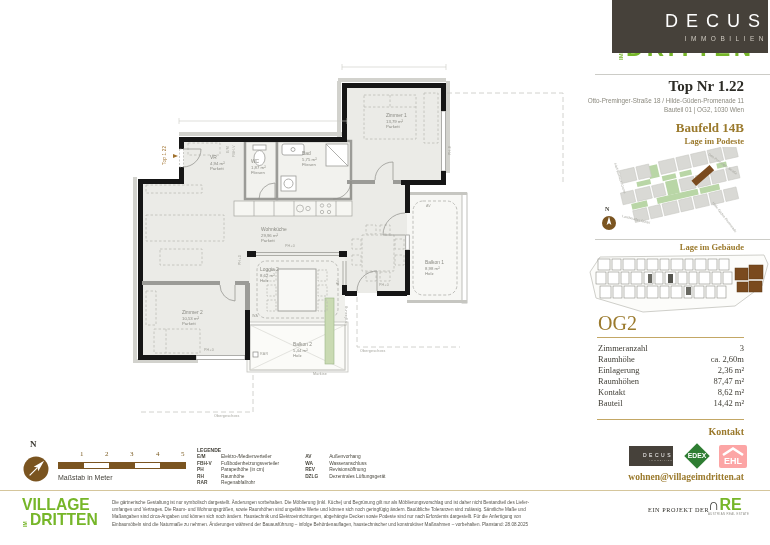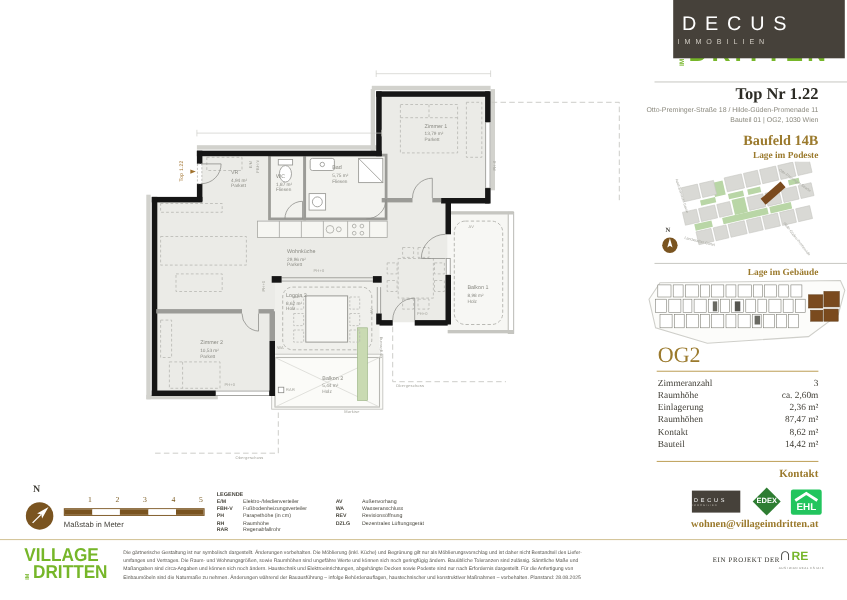--- a/index.html
+++ b/index.html
@@ -7,21 +7,21 @@
   .abs{position:absolute;}
   .serif{font-family:"Liberation Serif",serif;}
   .gold{color:#9b7a2d;}
   .r{text-align:right;}
   .hline{position:absolute;height:1px;}
   .vert{writing-mode:vertical-rl;transform:rotate(180deg);}
   .ann{position:absolute;font-size:3.6px;color:#a0a099;letter-spacing:.2px;line-height:4px;}
   .roomlab{position:absolute;color:#8a8a83;line-height:5.6px;}
   .roomlab .nm{font-size:4.9px;display:block;}
   .roomlab .sb{font-size:4.3px;display:block;}
-  .dz-box{background:#46413a;display:flex;flex-direction:column;align-items:flex-start;justify-content:center;}
+  .dz-box{background:#46413a;display:flex;flex-direction:column;align-items:flex-end;justify-content:center;}
   .legrow{font-size:4.8px;line-height:6.5px;color:#4a483f;white-space:nowrap;}
   .legrow .t{display:inline-block;width:24px;font-weight:bold;}
   .dline{font-size:4.6px;line-height:7.2px;color:#57554e;white-space:nowrap;}
   .tbl-row{position:absolute;left:598px;width:146px;font-family:"Liberation Serif",serif;font-size:8.5px;color:#403e36;}
   .tbl-row .v{position:absolute;right:0;top:0;}
 </style>
 </head>
 <body>
 
 <div class="abs" style="left:130px;top:55px;width:465px;height:380px;">
@@ -398,35 +398,35 @@
 <div class="abs serif gold r" style="left:598px;top:426px;width:146px;font-size:10px;font-weight:bold;">Kontakt</div>
 
 <div class="dz-box abs" style="left:629px;top:446px;width:44px;height:20px;">
   <span style="color:#fff;font-size:5px;letter-spacing:2.5px;padding-left:2px;">DECUS</span>
   <span style="color:#b9b4ab;font-size:2.3px;letter-spacing:1px;margin-top:1px;">IMMOBILIEN</span>
 </div>
 <div class="abs" style="left:680px;top:443px;width:34px;height:26px;">
   <div class="abs" style="left:8px;top:4px;width:18px;height:18px;background:#2e7d32;transform:rotate(45deg);"></div>
   <div class="abs" style="left:0;top:9px;width:34px;text-align:center;color:#fff;font-weight:bold;font-size:6.8px;">EDEX</div>
 </div>
-<div class="abs" style="left:719px;top:445px;width:28px;height:23px;background:#22c55e;border-radius:2px;">
+<div class="abs" style="left:719px;top:445px;width:28px;height:23px;background:#fca5a5;border-radius:2px;">
   <svg width="28" height="23" viewBox="0 0 28 23">
     <path d="M4 10 L14 3.5 L24 10" stroke="#ffffff" stroke-width="2.6" fill="none"></path>
     <text x="14" y="19" fill="#ffffff" font-size="9" font-weight="bold" text-anchor="middle" font-family="Liberation Sans, sans-serif">EHL</text>
   </svg>
 </div>
 
 <div class="abs serif gold r" style="left:570px;top:472px;width:174px;font-size:9.5px;font-weight:bold;">wohnen@villageimdritten.at</div>
 
 <div class="hline" style="left:0;top:490px;width:770px;background:#d5c69c;"></div>
 
 <div class="abs serif" style="left:648px;top:506px;font-size:6.2px;letter-spacing:.6px;color:#2f2e28;">EIN PROJEKT DER</div>
 <div class="abs" style="left:708px;top:497px;width:60px;">
   <div style="line-height:15px;">
-    <span style="font-size:16px;font-weight:800;color:#3a3a35;">∩</span><span style="font-size:11px;font-weight:800;color:#76b629;">RE</span>
+    <span style="font-size:16px;font-weight:800;color:#3a3a35;">∩</span><span style="font-size:16px;font-weight:800;color:#76b629;">RE</span>
   </div>
   <div style="font-size:2.8px;letter-spacing:.4px;color:#8a8a83;">AUSTRIAN REAL ESTATE</div>
 </div>
 
 <div class="abs serif" style="left:30px;top:439px;font-size:9px;font-weight:bold;color:#3c3a33;">N</div>
 <svg class="abs" style="left:21px;top:454px;" width="30" height="30" viewBox="0 0 30 30">
   <circle cx="15" cy="15" r="12.5" fill="#7a5420"></circle>
   <g transform="rotate(45 15 15)" fill="#ffffff">
     <path d="M15 3.5 L18.2 15 L15 12.8 L11.8 15 Z"></path>
     <rect x="14.4" y="13" width="1.2" height="11"></rect>

